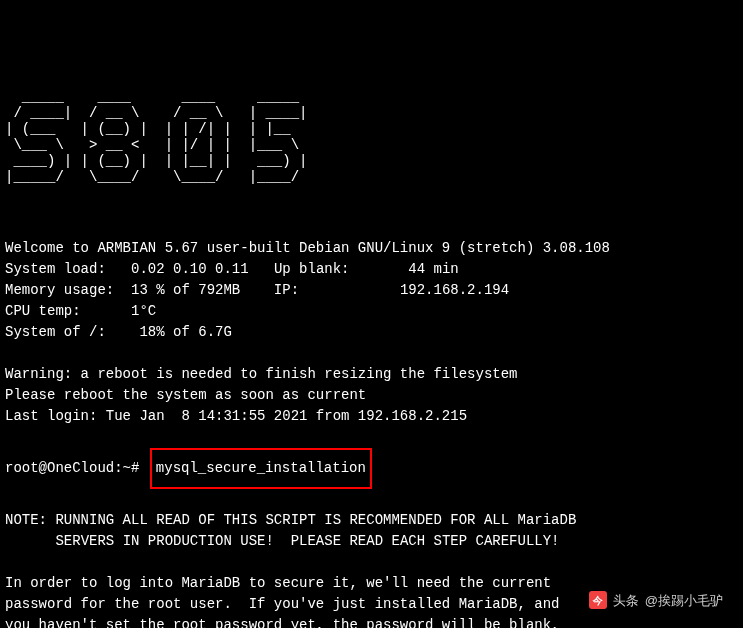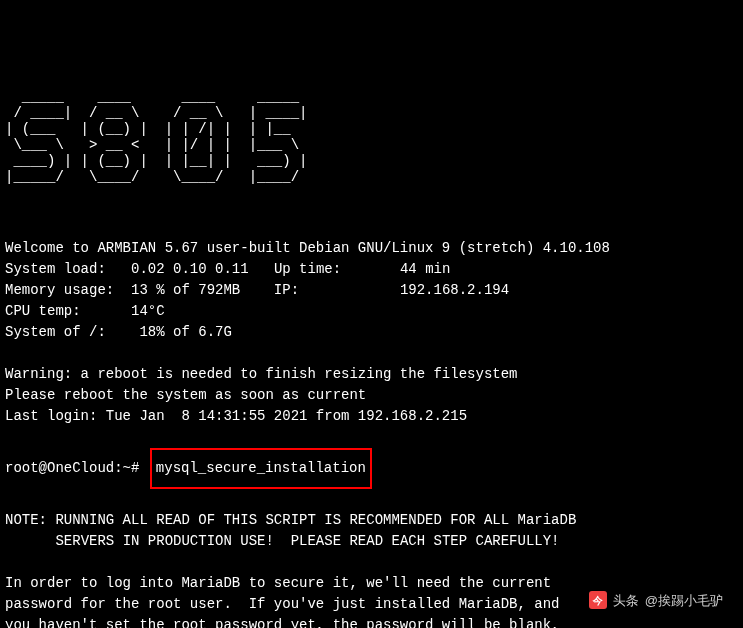--- a/index.html
+++ b/index.html
@@ -67,24 +67,24 @@
 
 
 
 <div class="ascii-art">  _____    ____      ____     _____ 
  / ____|  / __ \    / __ \   | ____|
 | (___   | (__) |  | | /| |  | |__  
  \___ \   &gt; __ &lt;   | |/ | |  |___ \ 
  ____) | | (__) |  | |__| |   ___) |
 |_____/   \____/    \____/   |____/ </div>
 <div class="terminal-content">
-<span>Welcome to ARMBIAN 5.67 user-built Debian GNU/Linux 9 (stretch) 4.10.108</span>
-<span>System load:</span>   <span>0.02 0.10 0.11</span>   <span>Up time:</span>       <span>44 min</span>
+<span>Welcome to ARMBIAN 5.67 user-built Debian GNU/Linux 9 (stretch) 3.08.108</span>
+<span>System load:</span>   <span>0.02 0.10 0.11</span>   <span>Up blank:</span>       <span>44 min</span>
 <span>Memory usage:</span>  <span>13 % of 792MB</span>    <span>IP:</span>            <span>192.168.2.194</span>
-<span>CPU temp:</span>      <span>14°C</span>
+<span>CPU temp:</span>      <span>1°C</span>
 <span>System of /:</span>    <span>18% of 6.7G</span>
 
 <span>Warning: a reboot is needed to finish resizing the filesystem</span>
 <span>Please reboot the system as soon as current</span>
 <span>Last login: Tue Jan  8 14:31:55 2021 from 192.168.2.215</span>
 
 <span class="cmd-line"><span>root@OneCloud:~#</span> <span class="highlight-box"><span>mysql_secure_installation</span></span></span>
 
 <span>NOTE: RUNNING ALL READ OF THIS SCRIPT IS RECOMMENDED FOR ALL MariaDB</span>
 <span>      SERVERS IN PRODUCTION USE!  PLEASE READ EACH STEP CAREFULLY!</span>

